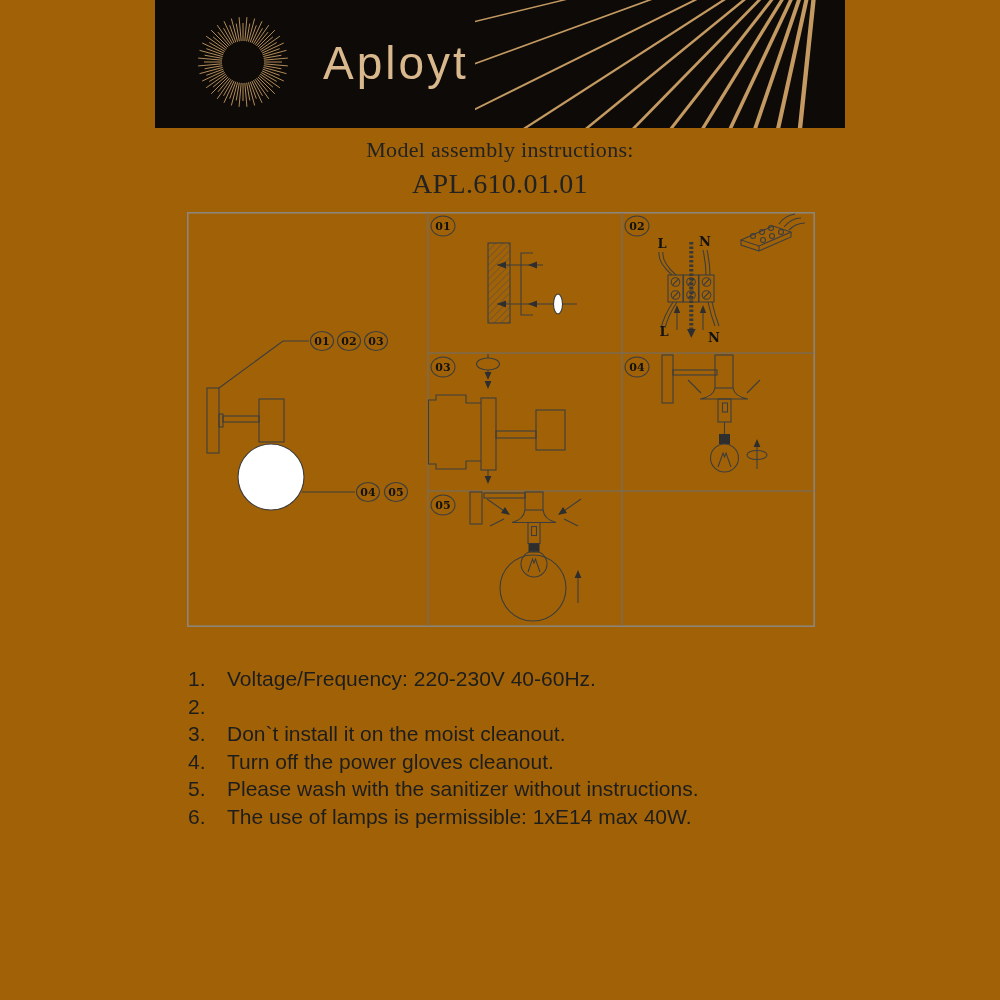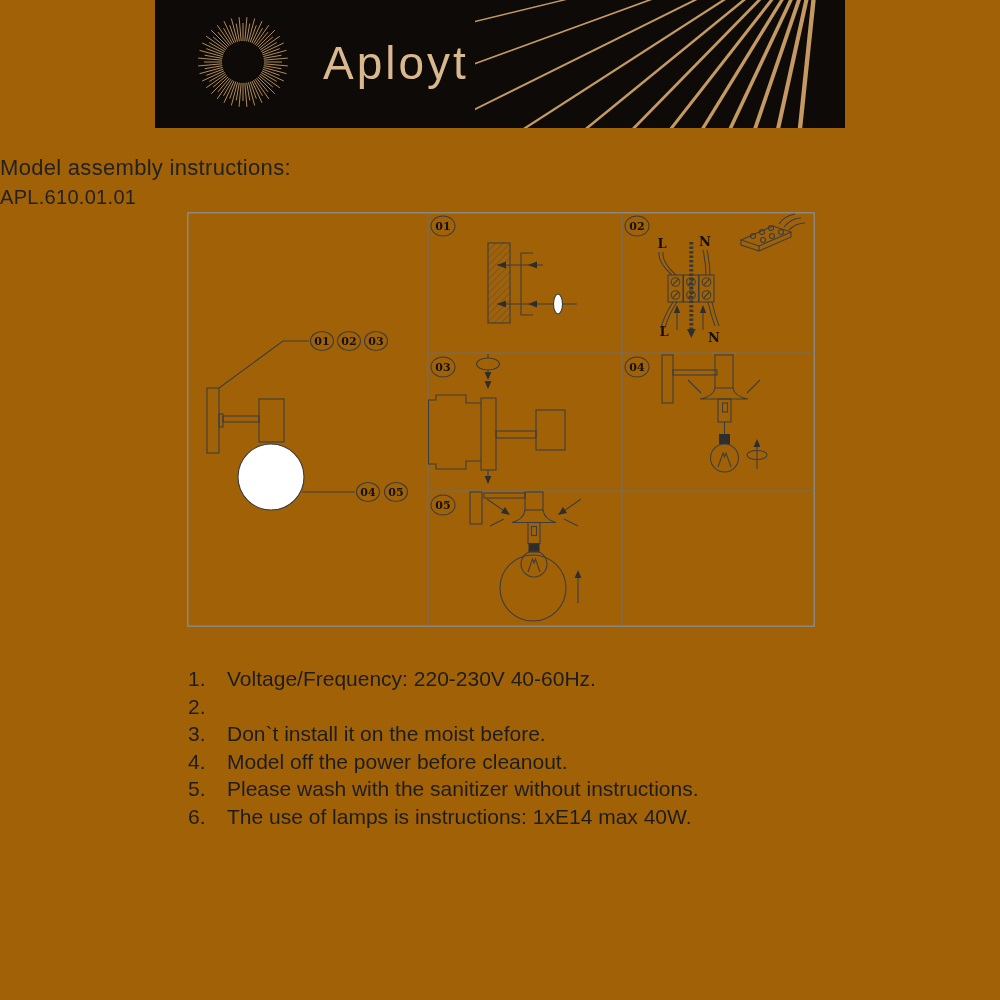--- a/index.html
+++ b/index.html
@@ -8,24 +8,24 @@
 
   
   .banner{position:absolute;left:155px;top:0;width:690px;height:128px;
           background:#0d0a07;overflow:hidden;}
   .sunburst{position:absolute;left:24px;top:-2px;}
   .logo-text{position:absolute;left:168px;top:33px;font-size:46px;font-weight:300;
              letter-spacing:3px;color:#d9b88e;line-height:60px;}
   .corner-rays{position:absolute;right:0;top:0;}
 
   
-  .title-wrap{position:absolute;left:0;top:155px;width:1000px;text-align:left;
-              color:#222;}
+  .title-wrap{position:absolute;left:0;top:137px;width:1000px;text-align:center;
+              color:#222;font-family:Liberation Serif, serif;}
   .title{font-size:22px;font-weight:500;letter-spacing:.3px;}
-  .model{font-size:20px;font-weight:500;margin-top:5px;letter-spacing:.3px;}
+  .model{font-size:28px;font-weight:500;margin-top:5px;letter-spacing:.3px;}
 
   
   .diagram{position:absolute;left:187px;top:212px;}
   .frame{fill:none;stroke:#8a8a8a;stroke-width:1.4;}
   .grid{fill:none;stroke:#6f6f6f;stroke-width:1.1;}
   .ln{fill:none;stroke:#3d3d3d;stroke-width:1.1;}
   .lnw{fill:#fff;stroke:#3d3d3d;stroke-width:1.1;}
   .solid{fill:#2e2e2e;stroke:none;}
   .braid{fill:none;stroke:#383838;stroke-width:4;stroke-dasharray:2.5 2;}
   .dash{stroke-dasharray:3 2;}
@@ -352,29 +352,29 @@
   <div class="instructions">
     <div class="item">
       <span class="num">1.</span>
       <span class="txt">Voltage/Frequency: 220-230V 40-60Hz.</span>
     </div>
     <div class="item">
       <span class="num">2.</span>
     </div>
     <div class="item">
       <span class="num">3.</span>
-      <span class="txt">Don`t install it on the moist before.</span>
+      <span class="txt">Don`t install it on the moist cleanout.</span>
     </div>
     <div class="item">
       <span class="num">4.</span>
-      <span class="txt">Model off the power before cleanout.</span>
+      <span class="txt">Turn off the power gloves cleanout.</span>
     </div>
     <div class="item">
       <span class="num">5.</span>
       <span class="txt">Please wash with the sanitizer without instructions.</span>
     </div>
     <div class="item">
       <span class="num">6.</span>
-      <span class="txt">The use of lamps is instructions: 1xE14 max 40W.</span>
+      <span class="txt">The use of lamps is permissible: 1xE14 max 40W.</span>
     </div>
   </div>
 
 </div>
 
 </body></html>

